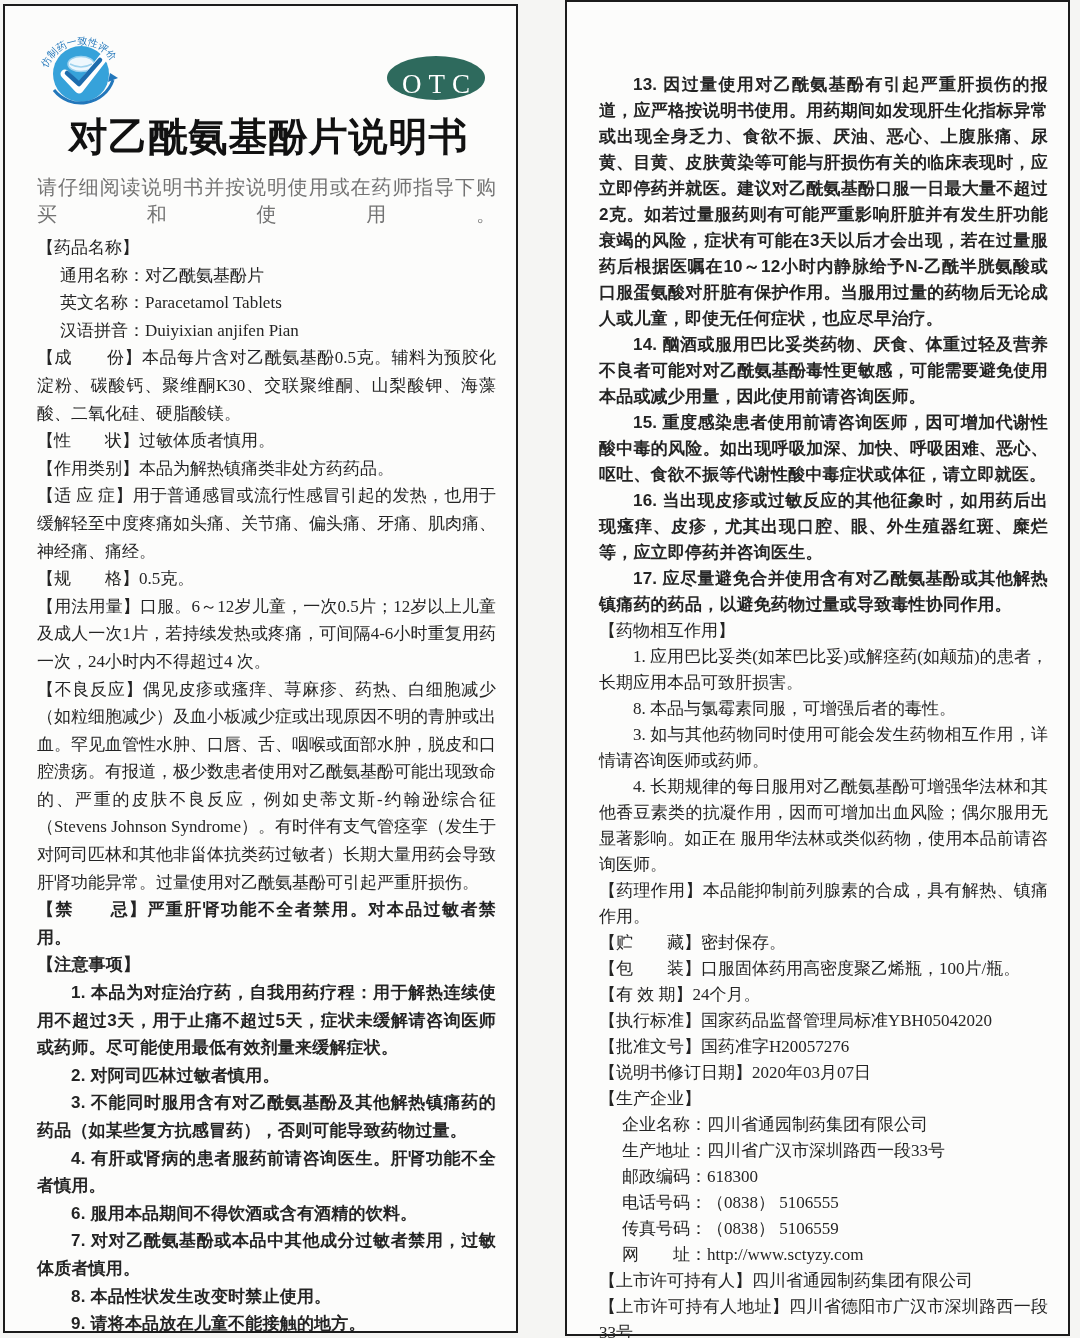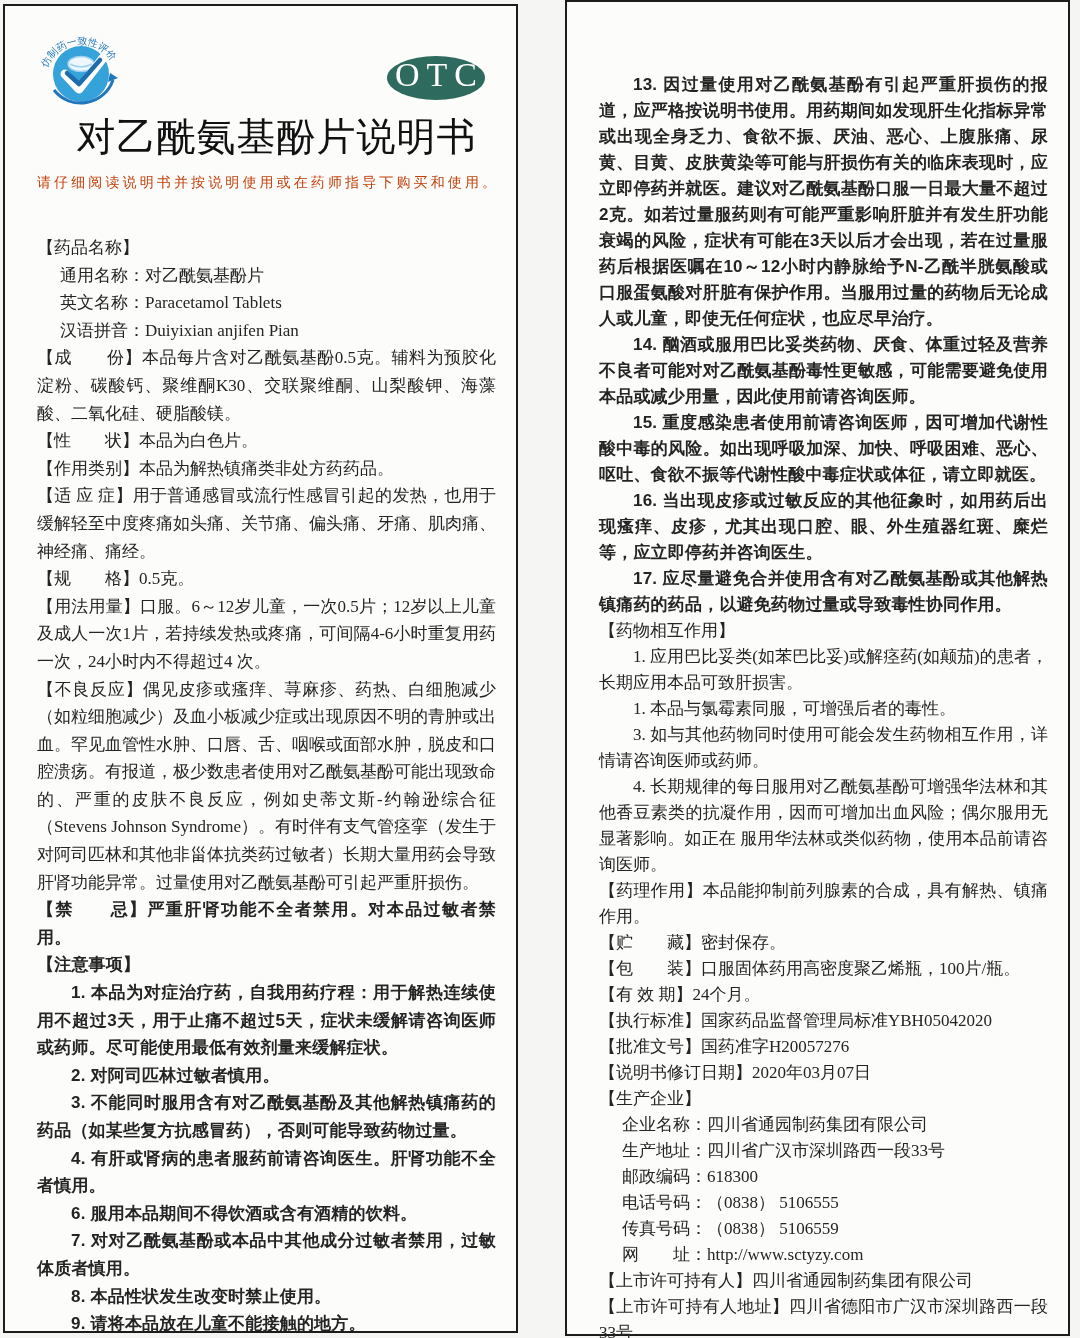--- a/index.html
+++ b/index.html
@@ -25,32 +25,32 @@
   .hb,.ib{
     font-family:"Liberation Sans","DejaVu Sans",sans-serif;
     font-weight:700;letter-spacing:.2px;
   }
   .ib{text-indent:2em;}
   
   .hdr{position:relative;height:228px;margin-left:-12px;margin-right:-8px;}
   .logo{position:absolute;left:4px;top:8px;width:104px;height:104px;}
   .otc{
     position:absolute;left:362px;top:50px;width:98px;height:44px;border-radius:50%;
-    display:flex;align-items:flex-start;justify-content:center;
+    display:flex;align-items:flex-end;justify-content:center;
     font-family:"Liberation Serif","DejaVu Serif",serif;
-    color:#ffffff;font-size:34px;letter-spacing:7px;padding-left:7px;box-sizing:border-box;
+    color:#ffffff;font-size:27px;letter-spacing:7px;padding-left:7px;box-sizing:border-box;
   }
   .doc-title{
-    position:absolute;left:12px;top:104px;width:100%;text-align:center;
+    position:absolute;left:4px;top:104px;width:100%;text-align:center;
     font-family:"Liberation Sans","DejaVu Sans",sans-serif;
-    font-weight:400;font-size:39px;letter-spacing:1px;color:#111;white-space:nowrap;
+    font-weight:700;font-size:39px;letter-spacing:1px;color:#111;white-space:nowrap;
   }
   .doc-subtitle{
     position:absolute;left:12px;top:168px;width:calc(100% - 20px);
-    font-size:14px;text-align:justify;text-align-last:justify;color:#c2410c;
+    font-size:20px;text-align:justify;text-align-last:justify;color:#737373;
   }
 </style>
 </head>
 <body>
 
 <div class="page page-left">
   <div class="hdr">
 
     <svg class="logo" viewBox="0 0 104 104">
       <defs>
@@ -75,21 +75,21 @@
     <div class="doc-title">对乙酰氨基酚片说明书</div>
     <div class="doc-subtitle">请仔细阅读说明书并按说明使用或在药师指导下购买和使用。</div>
   </div>
 
   <div>
       <p class="blk h">【药品名称】</p>
       <p class="blk s">通用名称：对乙酰氨基酚片</p>
       <p class="blk s">英文名称：Paracetamol Tablets</p>
       <p class="blk s">汉语拼音：Duiyixian anjifen Pian</p>
       <p class="blk h">【成　　份】本品每片含对乙酰氨基酚0.5克。辅料为预胶化淀粉、碳酸钙、聚维酮K30、交联聚维酮、山梨酸钾、海藻酸、二氧化硅、硬脂酸镁。</p>
-      <p class="blk h">【性　　状】本品为白色片。</p>
+      <p class="blk h">【性　　状】过敏体质者慎用。</p>
       <p class="blk h">【作用类别】本品为解热镇痛类非处方药药品。</p>
       <p class="blk h">【适 应 症】用于普通感冒或流行性感冒引起的发热，也用于缓解轻至中度疼痛如头痛、关节痛、偏头痛、牙痛、肌肉痛、神经痛、痛经。</p>
       <p class="blk h">【规　　格】0.5克。</p>
       <p class="blk h">【用法用量】口服。6～12岁儿童，一次0.5片；12岁以上儿童及成人一次1片，若持续发热或疼痛，可间隔4-6小时重复用药一次，24小时内不得超过4 次。</p>
       <p class="blk h">【不良反应】偶见皮疹或瘙痒、荨麻疹、药热、白细胞减少（如粒细胞减少）及血小板减少症或出现原因不明的青肿或出血。罕见血管性水肿、口唇、舌、咽喉或面部水肿，脱皮和口腔溃疡。有报道，极少数患者使用对乙酰氨基酚可能出现致命的、严重的皮肤不良反应，例如史蒂文斯-约翰逊综合征（Stevens Johnson Syndrome）。有时伴有支气管痉挛（发生于对阿司匹林和其他非甾体抗类药过敏者）长期大量用药会导致肝肾功能异常。过量使用对乙酰氨基酚可引起严重肝损伤。</p>
       <p class="blk hb">【禁　　忌】严重肝肾功能不全者禁用。对本品过敏者禁用。</p>
       <p class="blk hb">【注意事项】</p>
       <p class="blk ib">1. 本品为对症治疗药，自我用药疗程：用于解热连续使用不超过3天，用于止痛不超过5天，症状未缓解请咨询医师或药师。尽可能使用最低有效剂量来缓解症状。</p>
       <p class="blk ib">2. 对阿司匹林过敏者慎用。</p>
       <p class="blk ib">3. 不能同时服用含有对乙酰氨基酚及其他解热镇痛药的药品（如某些复方抗感冒药），否则可能导致药物过量。</p>
@@ -103,21 +103,21 @@
 
 <div class="page page-right">
   <div>
       <p class="blk ib">13. 因过量使用对乙酰氨基酚有引起严重肝损伤的报道，应严格按说明书使用。用药期间如发现肝生化指标异常或出现全身乏力、食欲不振、厌油、恶心、上腹胀痛、尿黄、目黄、皮肤黄染等可能与肝损伤有关的临床表现时，应立即停药并就医。建议对乙酰氨基酚口服一日最大量不超过2克。如若过量服药则有可能严重影响肝脏并有发生肝功能衰竭的风险，症状有可能在3天以后才会出现，若在过量服药后根据医嘱在10～12小时内静脉给予N-乙酰半胱氨酸或口服蛋氨酸对肝脏有保护作用。当服用过量的药物后无论成人或儿童，即使无任何症状，也应尽早治疗。</p>
       <p class="blk ib">14. 酗酒或服用巴比妥类药物、厌食、体重过轻及营养不良者可能对对乙酰氨基酚毒性更敏感，可能需要避免使用本品或减少用量，因此使用前请咨询医师。</p>
       <p class="blk ib">15. 重度感染患者使用前请咨询医师，因可增加代谢性酸中毒的风险。如出现呼吸加深、加快、呼吸困难、恶心、呕吐、食欲不振等代谢性酸中毒症状或体征，请立即就医。</p>
       <p class="blk ib">16. 当出现皮疹或过敏反应的其他征象时，如用药后出现瘙痒、皮疹，尤其出现口腔、眼、外生殖器红斑、糜烂等，应立即停药并咨询医生。</p>
       <p class="blk ib">17. 应尽量避免合并使用含有对乙酰氨基酚或其他解热镇痛药的药品，以避免药物过量或导致毒性协同作用。</p>
       <p class="blk h">【药物相互作用】</p>
       <p class="blk i">1. 应用巴比妥类(如苯巴比妥)或解痉药(如颠茄)的患者，长期应用本品可致肝损害。</p>
-      <p class="blk i">1. 本品与氯霉素同服，可增强后者的毒性。</p>
+      <p class="blk i">8. 本品与氯霉素同服，可增强后者的毒性。</p>
       <p class="blk i">3. 如与其他药物同时使用可能会发生药物相互作用，详情请咨询医师或药师。</p>
       <p class="blk i">4. 长期规律的每日服用对乙酰氨基酚可增强华法林和其他香豆素类的抗凝作用，因而可增加出血风险；偶尔服用无显著影响。如正在 服用华法林或类似药物，使用本品前请咨询医师。</p>
       <p class="blk h">【药理作用】本品能抑制前列腺素的合成，具有解热、镇痛作用。</p>
       <p class="blk h">【贮　　藏】密封保存。</p>
       <p class="blk h">【包　　装】口服固体药用高密度聚乙烯瓶，100片/瓶。</p>
       <p class="blk h">【有 效 期】24个月。</p>
       <p class="blk h">【执行标准】国家药品监督管理局标准YBH05042020</p>
       <p class="blk h">【批准文号】国药准字H20057276</p>
       <p class="blk h">【说明书修订日期】2020年03月07日</p>
       <p class="blk h">【生产企业】</p>

